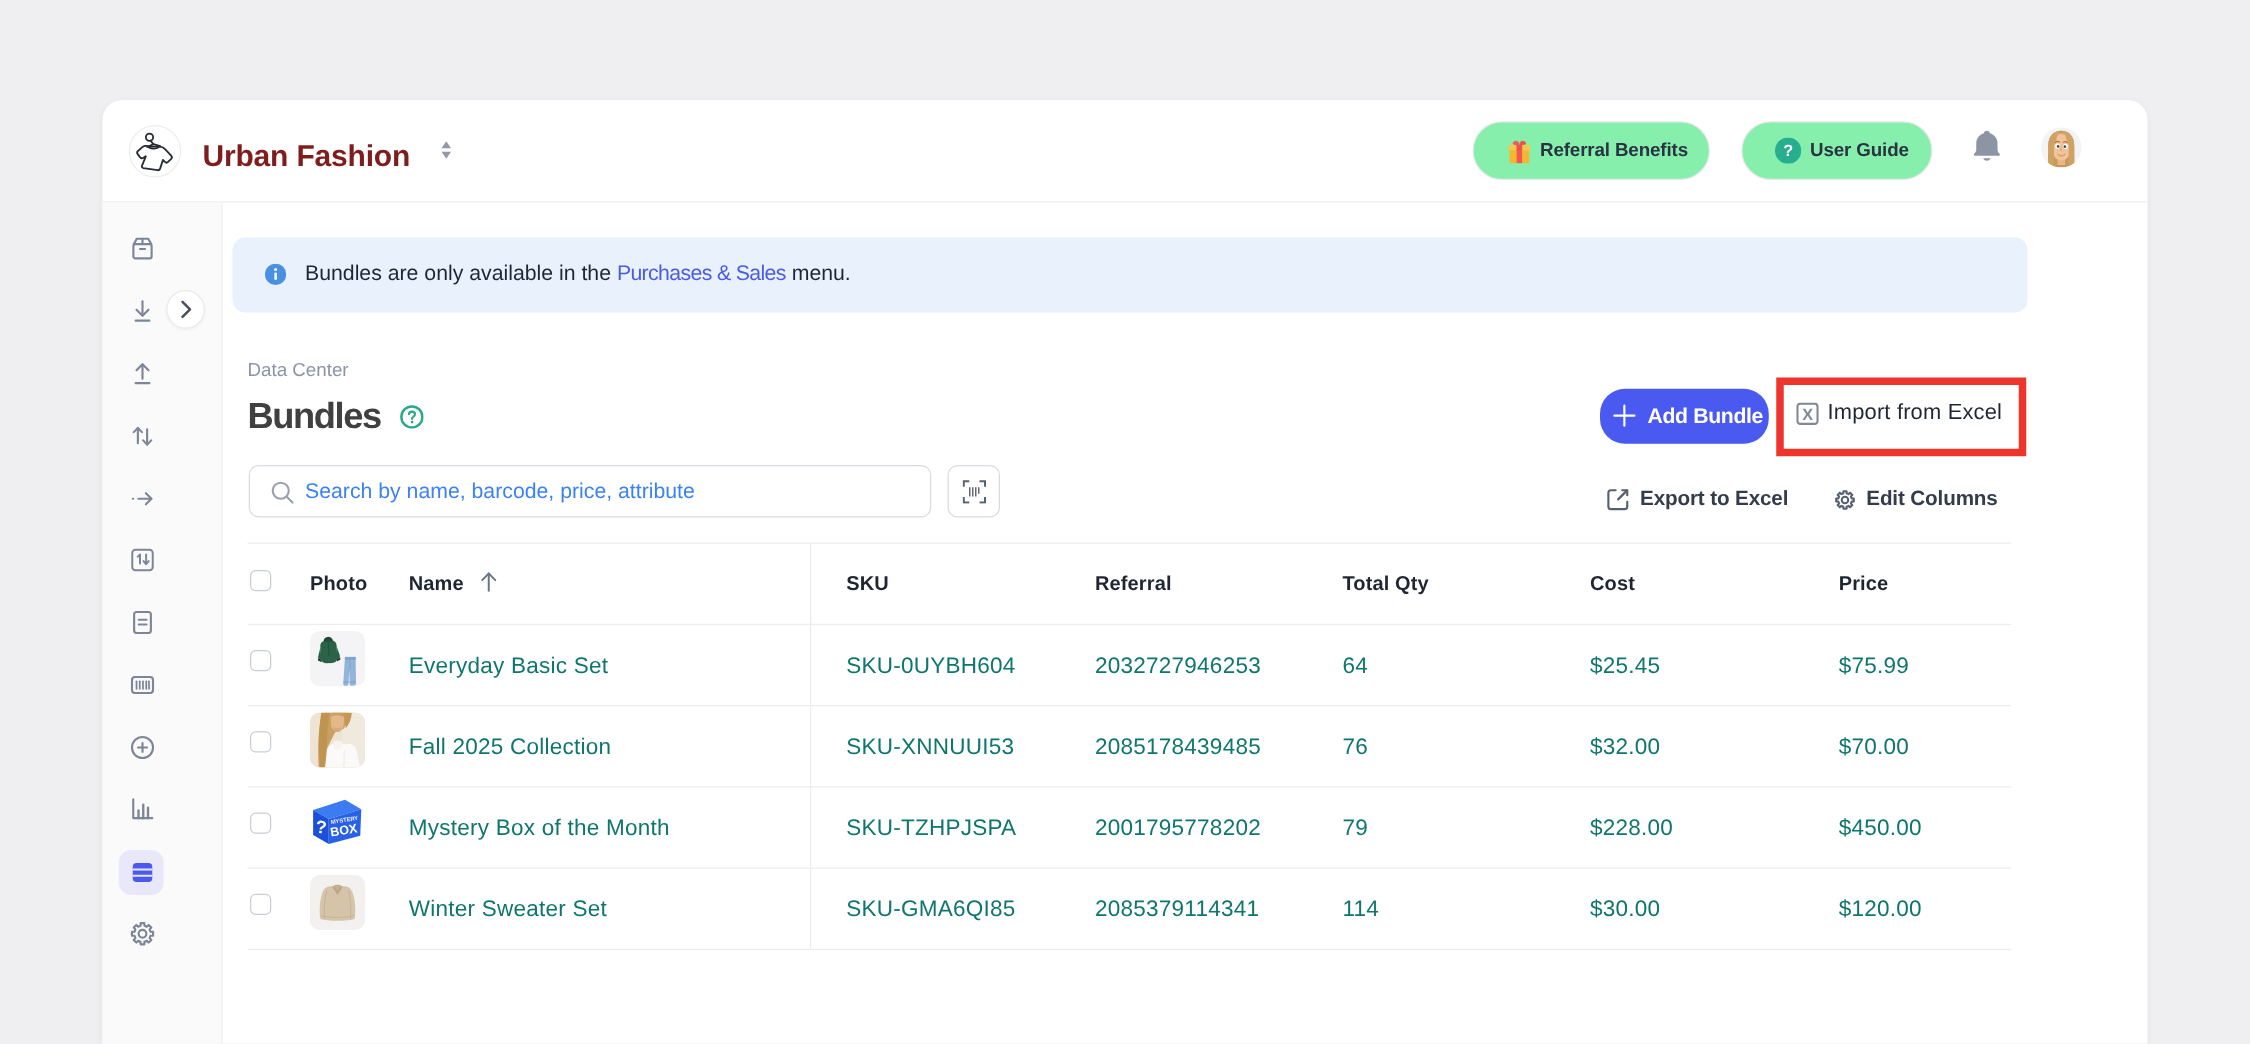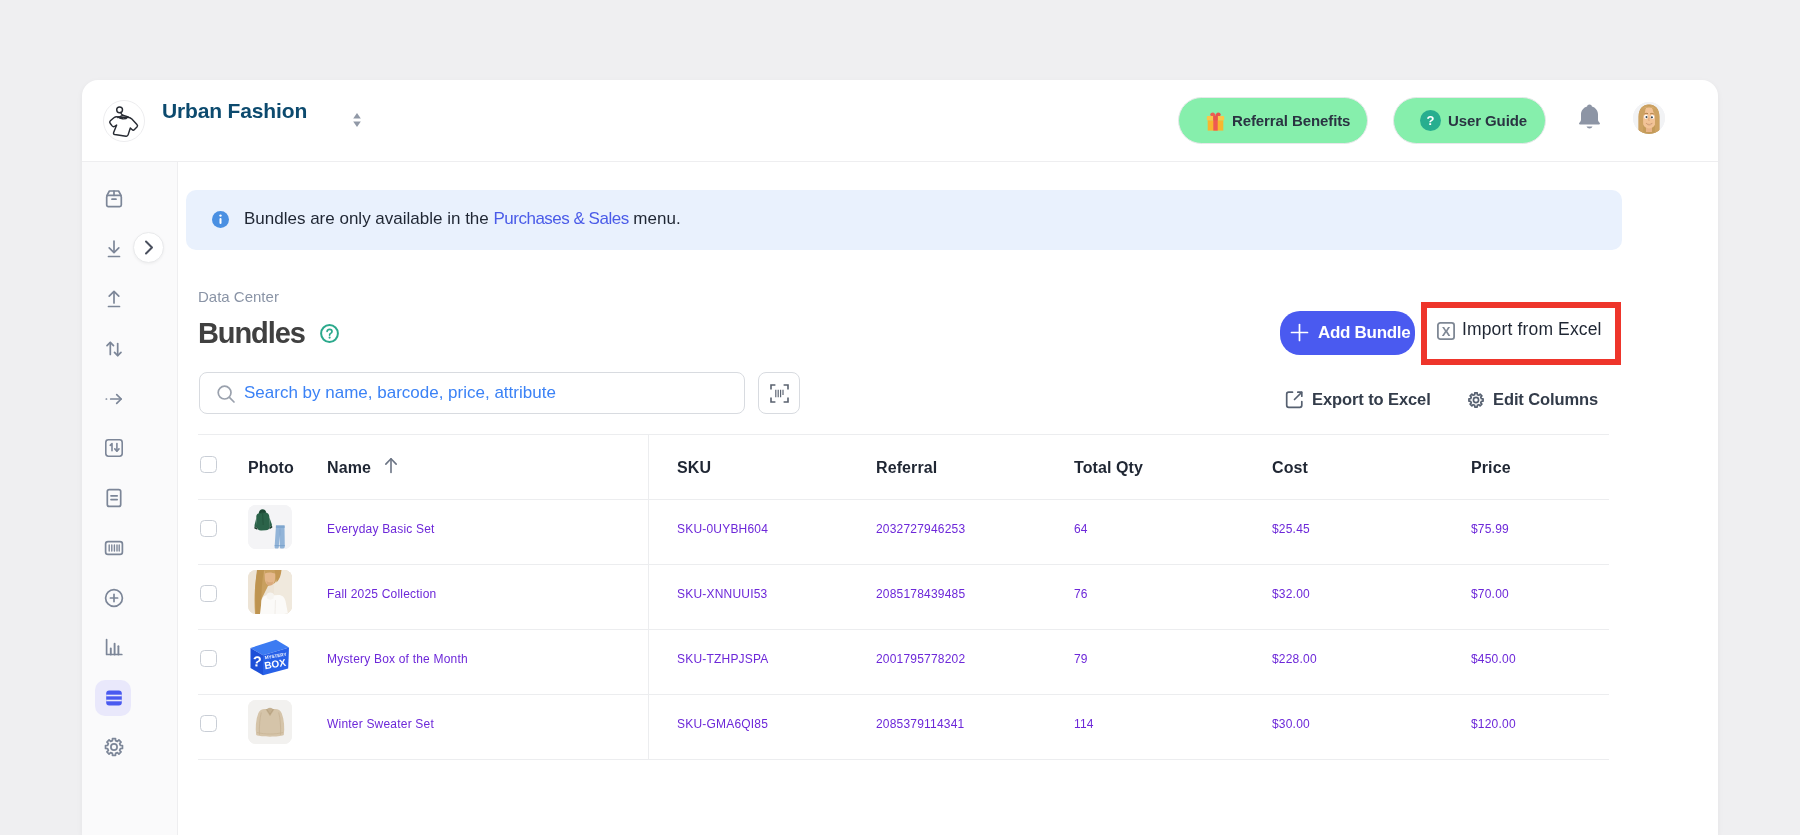--- a/index.html
+++ b/index.html
@@ -1,40 +1,40 @@
 <!DOCTYPE html>
 <html><head>
 <meta charset="utf-8">
 <style>
 * { margin:0; padding:0; box-sizing:border-box; }
 html,body { width:1800px; height:835px; background:#EFEFF1; font-family:"Liberation Sans", sans-serif; overflow:hidden; position:relative; }
 .abs { position:absolute; }
 .card { position:absolute; left:82px; top:80px; width:1636px; height:755px; background:#fff; border-radius:16px 16px 0 0; box-shadow:0 2px 6px rgba(16,24,40,0.05); }
 .topborder { position:absolute; left:82px; top:161px; width:1636px; height:1px; background:#EEEEF0; }
 .sidebar { position:absolute; left:82px; top:162px; width:96px; height:673px; background:#FAFAFB; border-right:1px solid #EEEEF0; border-bottom-left-radius:0; }
-.brand { position:absolute; left:162px; top:100px; font-size:21px; font-weight:700; color:#0c4a6e; letter-spacing:-0.15px; line-height:1; }
+.brand { position:absolute; left:162px; top:114px; font-size:24px; font-weight:700; color:#7f1d1d; letter-spacing:-0.15px; line-height:1; }
 .pill { position:absolute; top:97px; height:47px; border:1px solid #E7E8EA; border-radius:24px; background:#86efac; display:flex; align-items:center; font-size:15px; font-weight:600; color:#2A3342; letter-spacing:-0.1px; }
 .banner { position:absolute; left:186px; top:190px; width:1436px; height:60px; background:#E9F1FD; border-radius:10px; }
 .banner-text { position:absolute; left:244px; top:210px; font-size:17px; color:#1F2633; line-height:1.1; }
 .banner-text .lnk { color:#4A5BE8; font-weight:500; letter-spacing:-0.5px; }
 .crumb { position:absolute; left:198px; top:288px; font-size:15px; color:#8A94A6; }
 .h1 { position:absolute; left:198px; top:319px; font-size:29px; font-weight:700; color:#404040; letter-spacing:-1.1px; line-height:1; }
 .btn-add { position:absolute; left:1280px; top:311px; width:135px; height:44px; background:#4A5AF0; border-radius:20px; }
 .btn-add span { position:absolute; left:38px; top:13px; color:#fff; font-size:17px; font-weight:600; white-space:nowrap; letter-spacing:-0.3px; line-height:1; }
 .redbox { position:absolute; left:1421px; top:302px; width:200px; height:63px; border:6px solid #EE352B; background:#fff; }
 .btn-import { position:absolute; left:1428px; top:310px; width:182px; height:45px; background:#fff; white-space:nowrap; }
 .btn-import span { position:absolute; left:34px; top:11px; font-size:17.5px; color:#1F2633; line-height:1; letter-spacing:0.15px; }
 .search { position:absolute; left:199px; top:372px; width:546px; height:42px; border:1px solid #D8DBE0; border-radius:8px; background:#fff; }
 .search .ph { position:absolute; left:44px; top:10px; color:#3b82f6; font-size:17px; }
 .scanbtn { position:absolute; left:758px; top:372px; width:42px; height:42px; border:1px solid #D8DBE0; border-radius:8px; background:#fff; }
 .toollink { position:absolute; top:391px; font-size:16.5px; font-weight:600; color:#333C4A; white-space:nowrap; letter-spacing:-0.1px; line-height:1; }
 .hline { position:absolute; left:198px; width:1411px; height:1px; background:#ECEDEF; }
 .vline { position:absolute; left:648px; top:434px; width:1px; height:325px; background:#ECEDEF; }
 .hcell { position:absolute; font-size:16px; font-weight:600; color:#1F2633; letter-spacing:0.1px; line-height:1; }
-.cell { position:absolute; font-size:12px; color:#6d28d9; letter-spacing:0.2px; line-height:1; }
+.cell { position:absolute; font-size:18px; color:#0f766e; letter-spacing:0.2px; line-height:1; }
 .chk { position:absolute; left:200px; width:17px; height:17px; border:1.5px solid #C9CED6; border-radius:4.5px; background:#fff; }
 .photo { position:absolute; left:248px; width:44px; height:44px; border-radius:8px; overflow:hidden; }
 .sideicon { position:absolute; left:102px; }
 </style>
 </head>
 <body>
 <div class="card"></div>
 <div class="topborder"></div>
 <div class="sidebar"></div>
 

